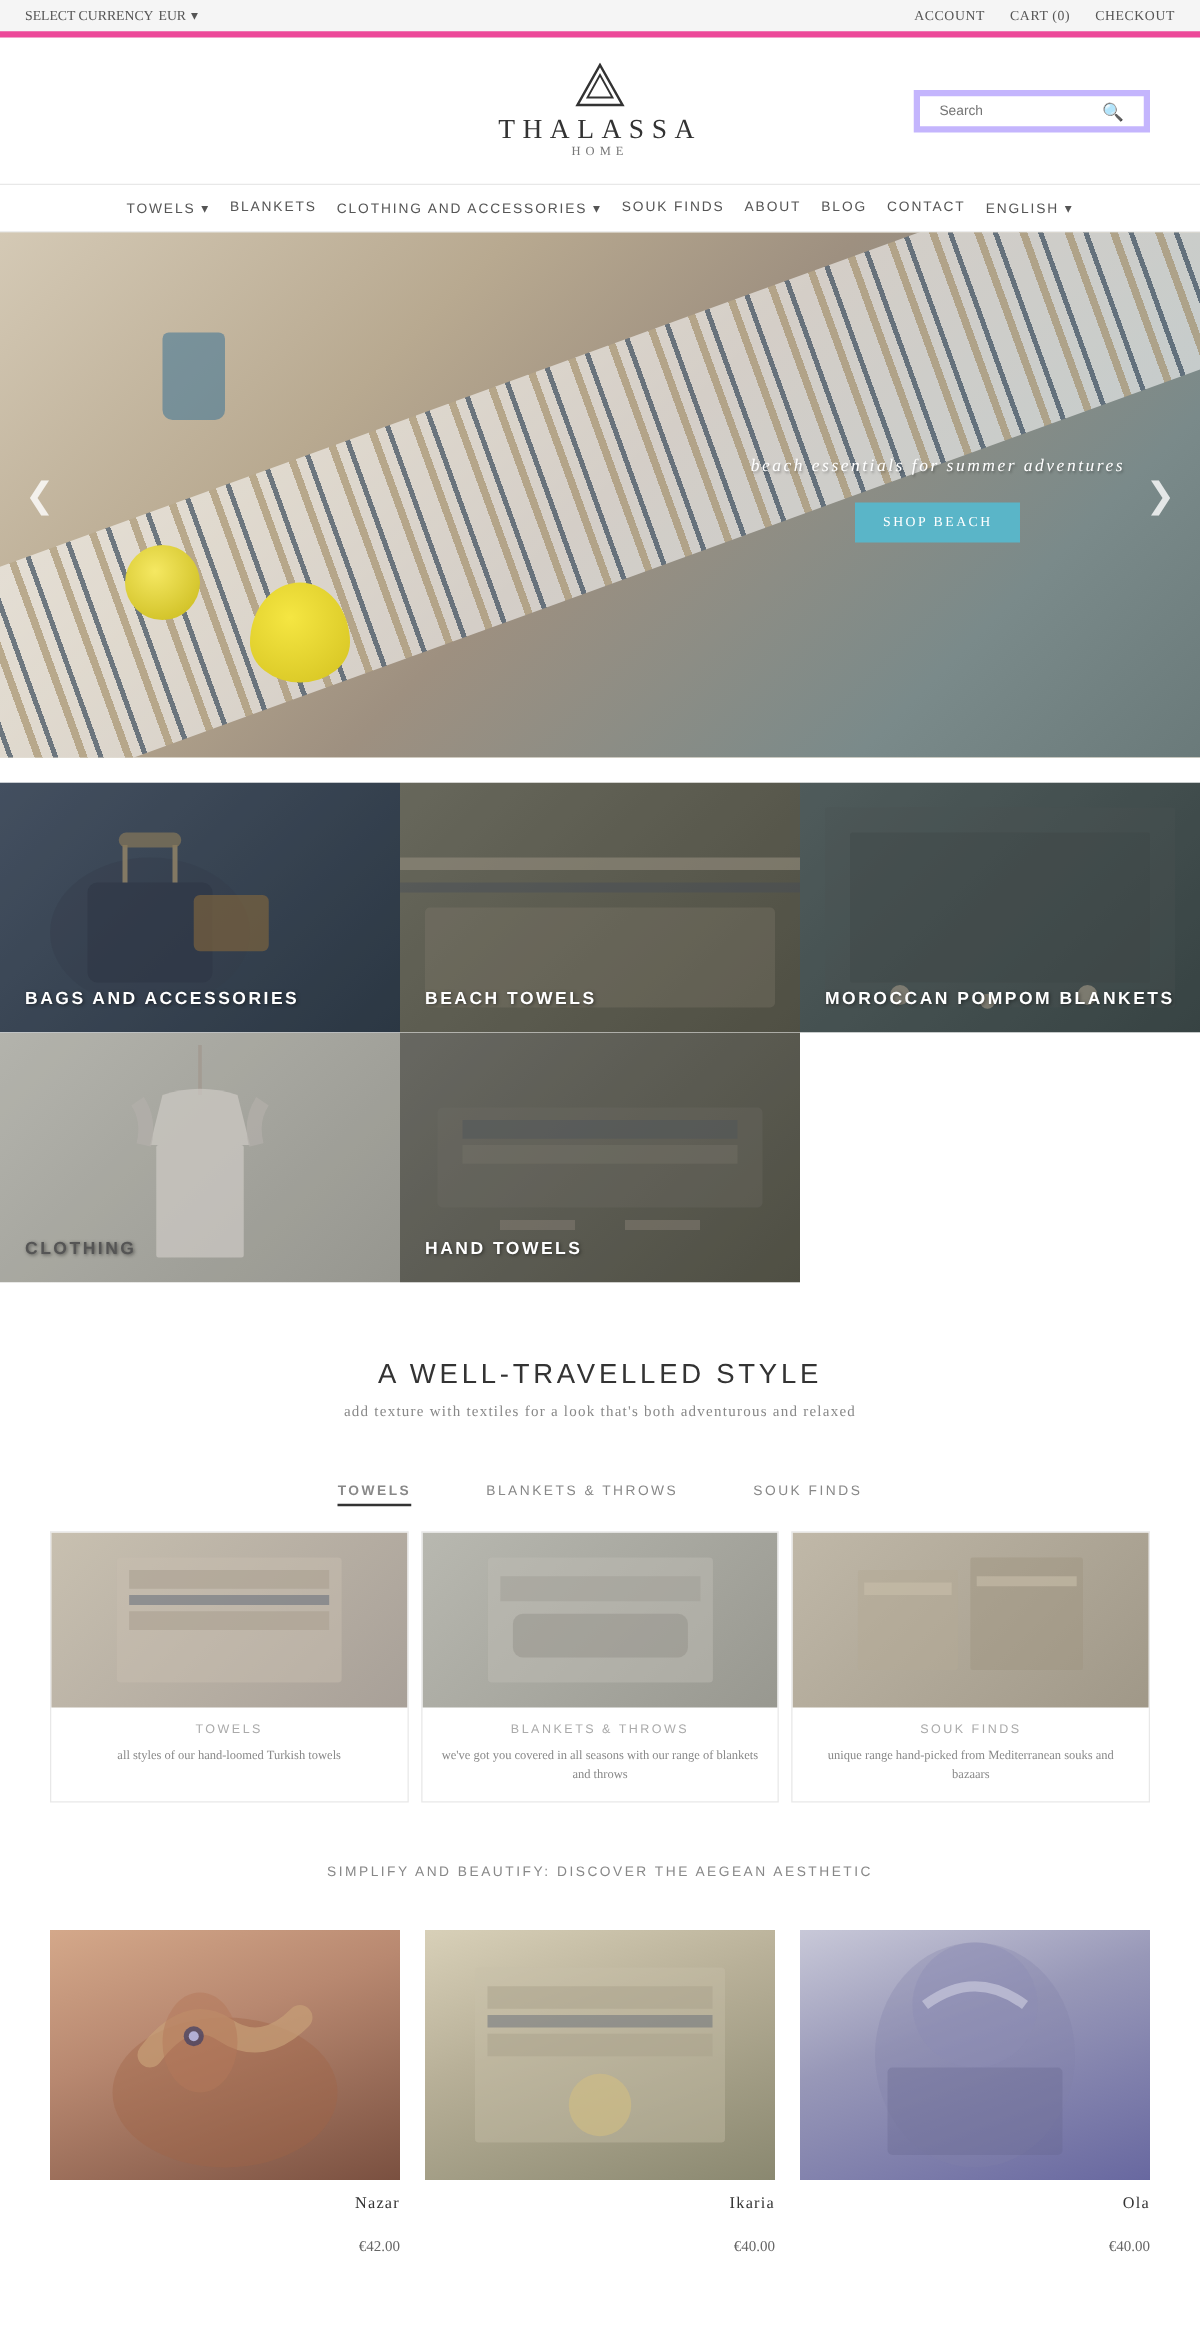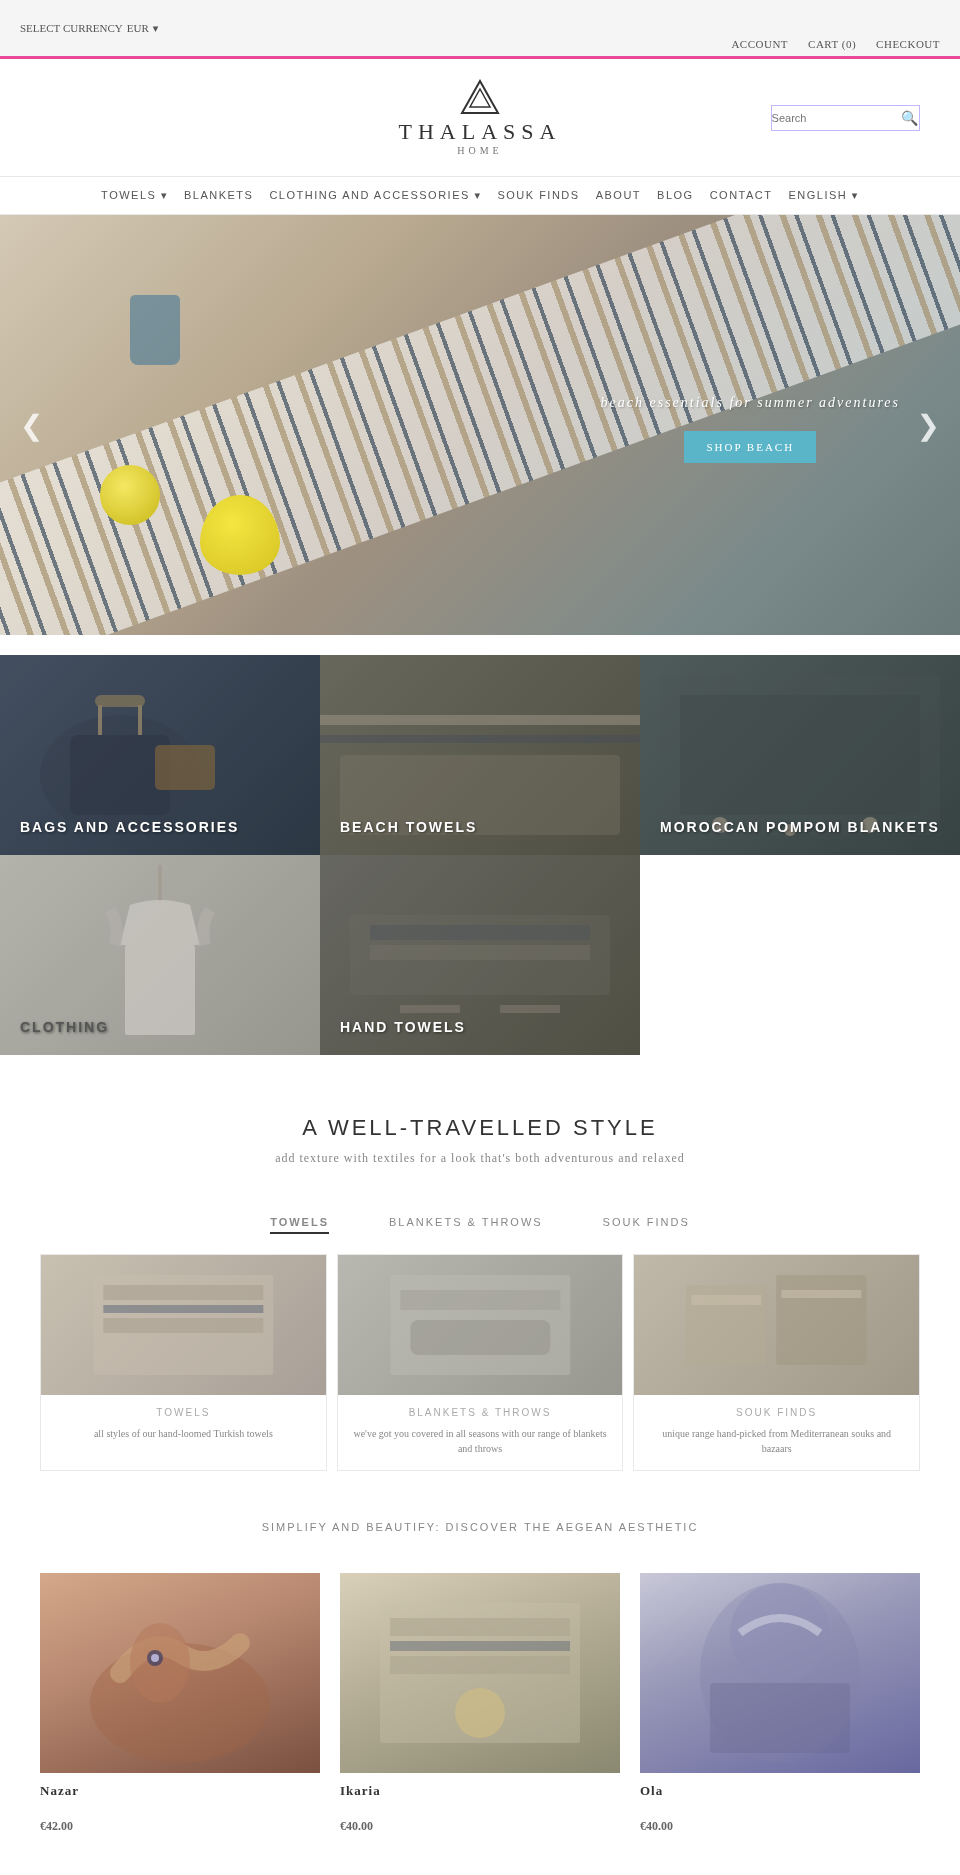--- a/index.html
+++ b/index.html
@@ -7,25 +7,25 @@
 
     
     .top-bar {
       background: #f5f5f5;
       display: flex;
       justify-content: space-between;
       align-items: center;
       padding: 6px 20px;
       font-size: 11px;
       color: #555;
-      border-bottom: 3px solid #ec4899;
+      border-bottom: 5px solid #ec4899;
     }
     .top-bar-left { display: flex; align-items: center; gap: 4px; cursor: pointer; }
     .top-bar-right { display: flex; gap: 20px; align-items: center; }
-    .top-bar-right a { text-decoration: none; color: #555; font-size: 11px; letter-spacing: 0.5px; margin-top: 32px; }
+    .top-bar-right a { text-decoration: none; color: #555; font-size: 11px; letter-spacing: 0.5px; }
 
     
     .header {
       display: flex;
       justify-content: center;
       align-items: center;
       padding: 20px 40px;
       position: relative;
     }
     .logo-area {
@@ -43,22 +43,22 @@
       font-size: 10px;
       letter-spacing: 4px;
       color: #777;
       display: block;
     }
     .search-area {
       position: absolute;
       right: 40px;
       display: flex;
       align-items: center;
-      border: 1px solid #c4b5fd;
-      padding: 4px 0;
+      border: 5px solid #c4b5fd;
+      padding: 4px 16px;
     }
     .search-area input {
       border: none;
       outline: none;
       font-size: 11px;
       width: 130px;
       color: #666;
     }
     .search-icon-btn {
       background: none;
@@ -336,22 +336,21 @@
     }
 
     
     .product-grid {
       display: flex;
       gap: 20px;
       padding: 20px 40px 40px;
     }
     .product-card {
       flex: 1;
-      text-align: left;
-      font-weight: bold;
+      text-align: right;
     }
     .product-img-bg {
       width: 100%;
       height: 200px;
       margin-bottom: 10px;
     }
     .product-nazar-bg {
       background: linear-gradient(160deg, #d4a88a 0%, #b88870 40%, #7a5040 100%);
     }
     .product-ikaria-bg {

